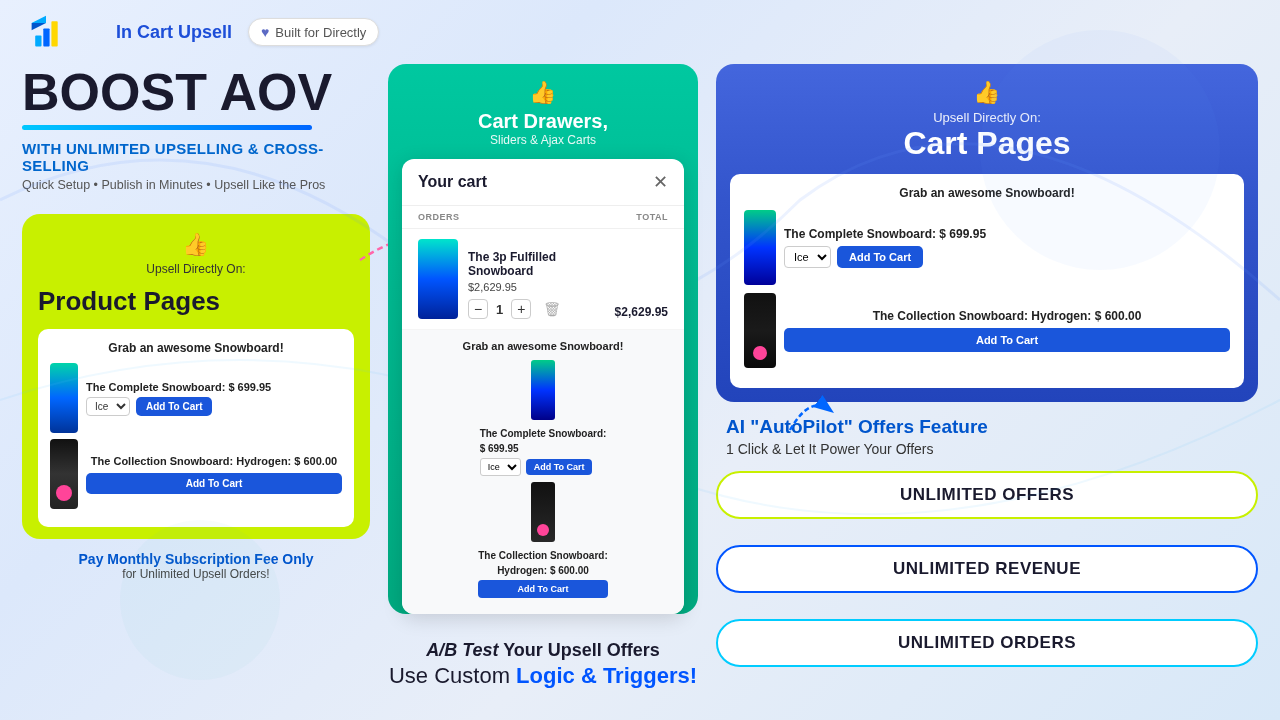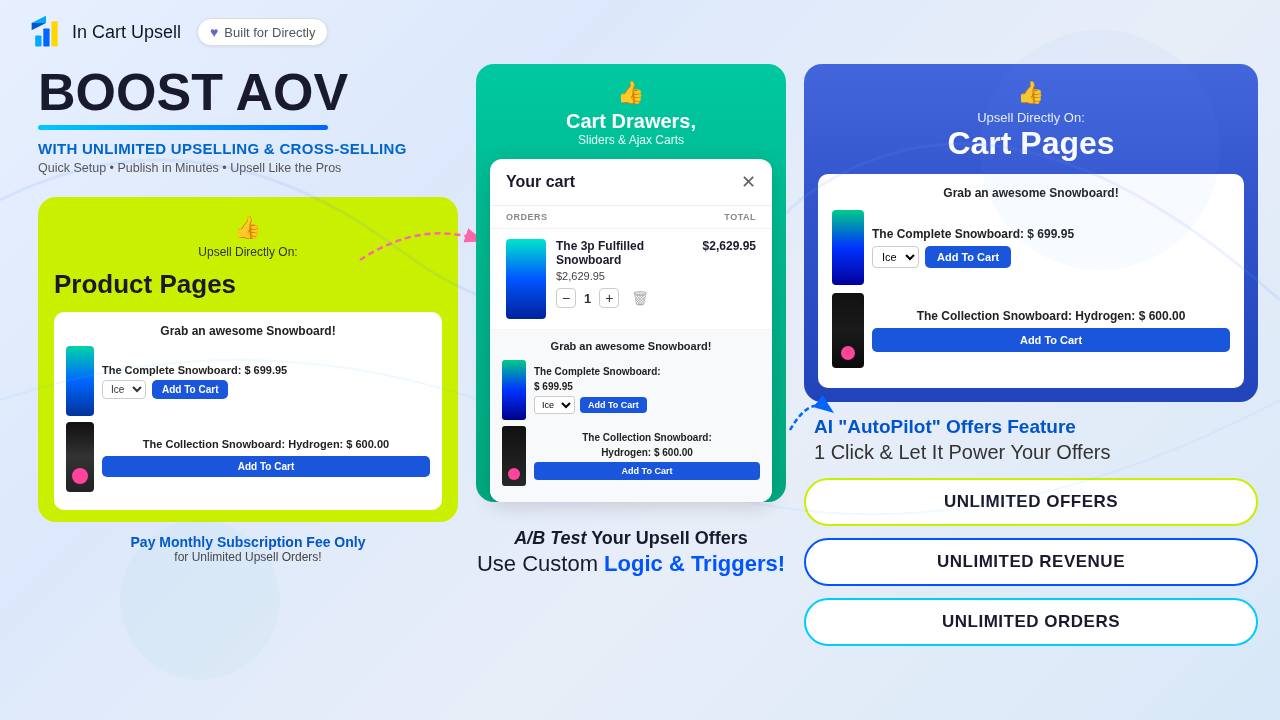--- a/index.html
+++ b/index.html
@@ -41,22 +41,23 @@
       gap: 8px;
     }
 
     .logo-icon {
       width: 36px;
       height: 36px;
     }
 
     .logo-text {
       font-size: 18px;
-      font-weight: 400;
-      color: #0f172a;
+      font-weight: 700;
+      color: #1d4ed8;
+      margin-left: 44px;
     }
 
     .shopify-badge {
       display: flex;
       align-items: center;
       gap: 6px;
       background: white;
       border: 1px solid #ddd;
       border-radius: 20px;
       padding: 5px 12px;
@@ -73,23 +74,22 @@
     
     .main-content {
       display: flex;
       padding: 0 22px;
       gap: 18px;
       align-items: flex-start;
     }
 
     
     .left-section {
-      width: 420px;
+      width: 348px;
       flex-shrink: 0;
-      margin-left: 16px;
     }
 
     .boost-title {
       font-size: 52px;
       font-weight: 900;
       color: #1a1a2e;
       line-height: 1.1;
       margin-bottom: 4px;
     }
 
@@ -342,21 +342,21 @@
       padding: 6px 16px;
       font-size: 9px;
       font-weight: 600;
       color: #888;
       letter-spacing: 0.5px;
       border-bottom: 1px solid #f0f0f0;
     }
 
     .cart-item-row {
       display: flex;
-      align-items: flex-start;
+      align-items: flex-end;
       gap: 10px;
       padding: 10px 16px;
       border-bottom: 1px solid #f5f5f5;
     }
 
     .cart-item-img {
       width: 40px;
       height: 80px;
       background: linear-gradient(180deg, #00e5cc, #0055ff, #002299);
       border-radius: 4px;
@@ -432,20 +432,21 @@
       font-size: 11px;
       color: #222;
       margin-bottom: 8px;
     }
 
     .cart-product-row {
       display: flex;
       align-items: center;
       gap: 8px;
       margin-bottom: 6px;
+      flex-direction: column;
     }
 
     .cart-snowboard-img {
       width: 24px;
       height: 60px;
       background: linear-gradient(180deg, #00cc88, #0033ff, #000088);
       border-radius: 3px;
       flex-shrink: 0;
     }
 
@@ -694,29 +695,29 @@
     }
 
     .autopilot-title {
       font-size: 19px;
       font-weight: 800;
       color: #0055cc;
       margin-bottom: 3px;
     }
 
     .autopilot-sub {
-      font-size: 20px;
+      font-size: 14px;
       color: #333;
     }
 
     
     .unlimited-pills {
       display: flex;
       flex-direction: column;
-      gap: 12px;
+      gap: 26px;
     }
 
     .unlimited-pill {
       border: 2.5px solid transparent;
       border-radius: 50px;
       padding: 12px 28px;
       font-size: 17px;
       font-weight: 800;
       color: #1a1a2e;
       letter-spacing: 0.5px;

